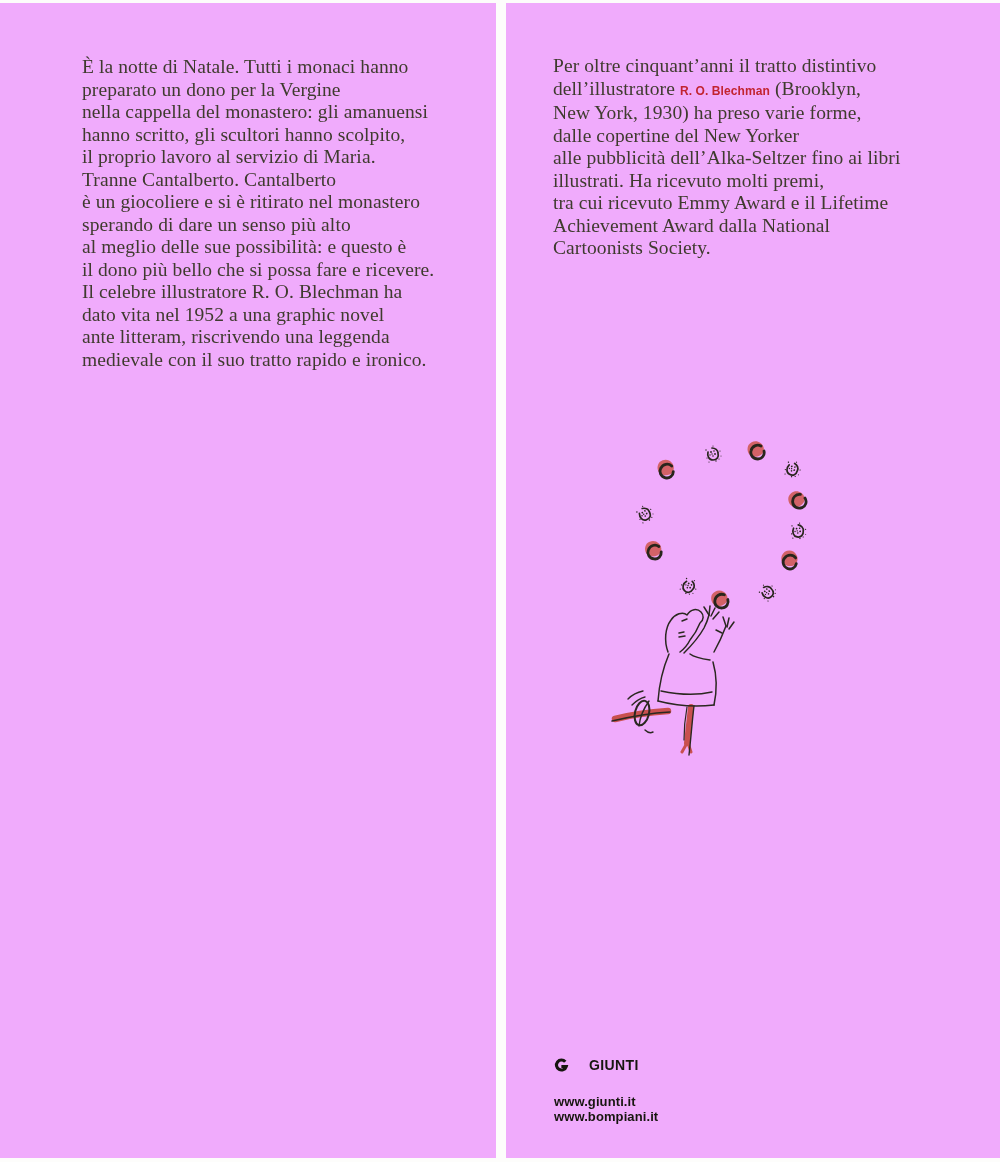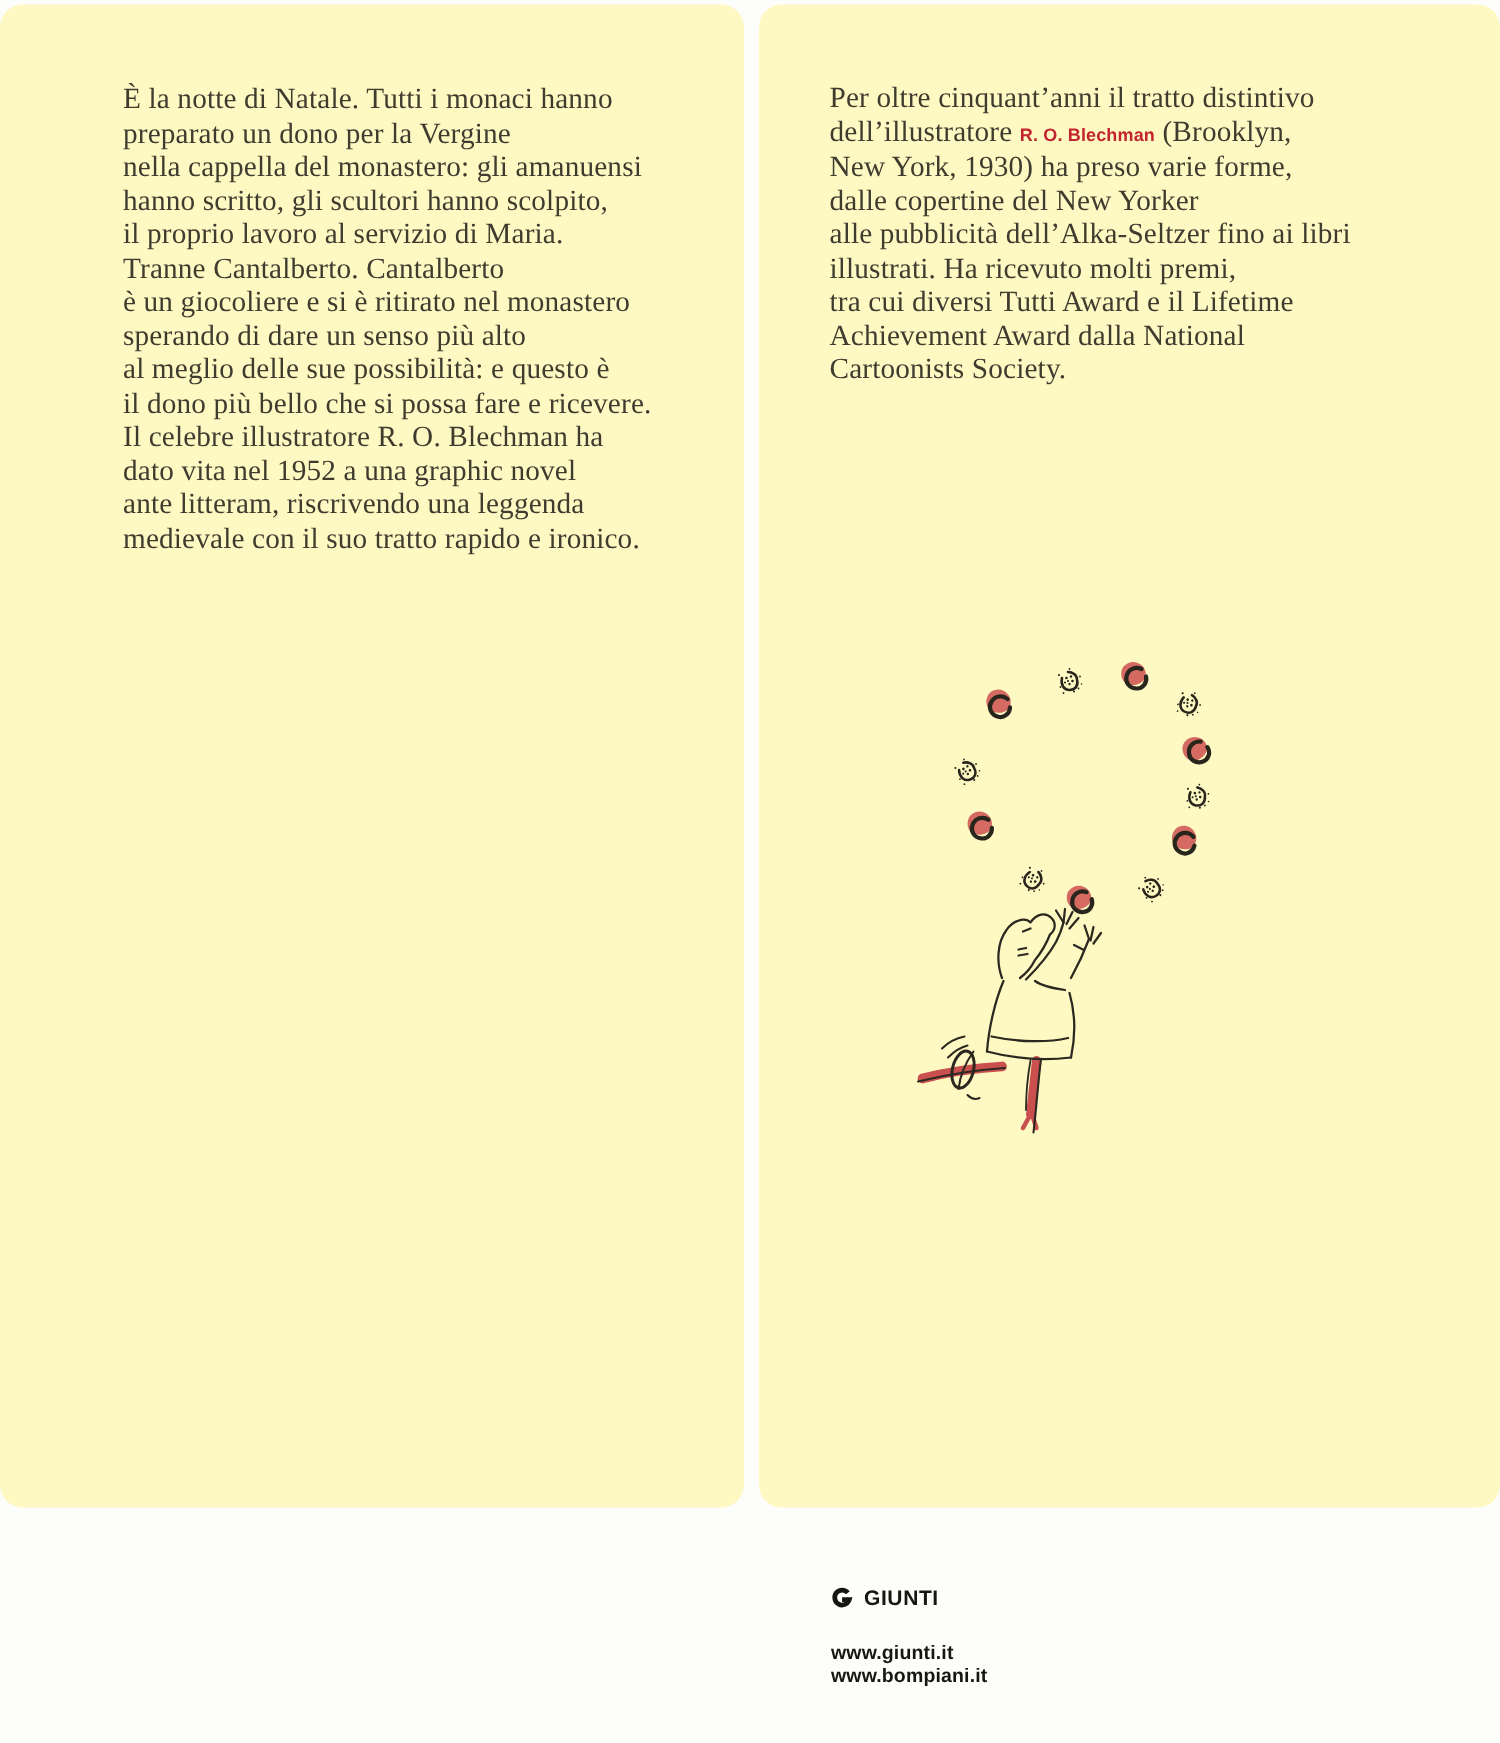--- a/index.html
+++ b/index.html
@@ -2,23 +2,22 @@
 <html><head>
 <meta charset="utf-8">
 <style>
   html,body{margin:0;padding:0;}
   body{
     width:1000px;height:1162px;position:relative;overflow:hidden;
     background:#fdfdfb;
     font-family:"Liberation Serif", serif;
   }
   .panel{
-    position:absolute;top:3px;height:1002px;
-    background:#fef9c3;
-    border-radius:15px;
+    position:absolute;top:3px;height:1155px;
+    background:#f0abfc;
   }
   .panel.left{left:0;width:496px;}
   .panel.right{left:506px;width:494px;}
   .flap-text{
     position:absolute;
     font-size:19.5px;line-height:22.5px;
     color:#3f3b2e;letter-spacing:0.1px;
     white-space:nowrap;
   }
   .text-left{left:82px;top:53px;}
@@ -29,21 +28,21 @@
     letter-spacing:0.1px;
   }
   .illu{
     position:absolute;left:0;top:0;width:1000px;height:1162px;
     pointer-events:none;
   }
   .publisher{
     position:absolute;left:48px;top:1054px;
     font-family:"Liberation Sans", sans-serif;color:#17160f;
   }
-  .brand{display:flex;align-items:center;gap:7px;}
+  .brand{display:flex;align-items:center;gap:20px;}
   .brandname{
     font-weight:bold;font-size:14px;letter-spacing:0.4px;color:#17160f;
   }
   .sites{margin-top:22px;}
   .site{
     font-weight:bold;font-size:13px;line-height:14.5px;color:#17160f;
     letter-spacing:0.1px;
   }
 </style>
 </head>
@@ -71,21 +70,21 @@
   </section>
 
   <section class="panel right">
     <div class="flap-text text-right">
       <div class="ln">Per oltre cinquant’anni il tratto distintivo</div>
       <div class="ln"><span>dell’illustratore </span><span class="author-name">R. O. Blechman</span><span> (Brooklyn,</span></div>
       <div class="ln">New York, 1930) ha preso varie forme,</div>
       <div class="ln">dalle copertine del New Yorker</div>
       <div class="ln">alle pubblicità dell’Alka-Seltzer fino ai libri</div>
       <div class="ln">illustrati. Ha ricevuto molti premi,</div>
-      <div class="ln">tra cui diversi Tutti Award e il Lifetime</div>
+      <div class="ln">tra cui ricevuto Emmy Award e il Lifetime</div>
       <div class="ln">Achievement Award dalla National</div>
       <div class="ln">Cartoonists Society.</div>
     </div>
 
     <div class="publisher">
       <div class="brand">
         <svg width="15" height="15" viewBox="0 0 22 22">
           <path d="M 16.5,5.6 A 7.3,7.3 0 1 0 17.9,12.4 L 10.8,12.4" fill="none" stroke="#16150f" stroke-width="4.6"></path>
         </svg>
         <span class="brandname">GIUNTI</span>

